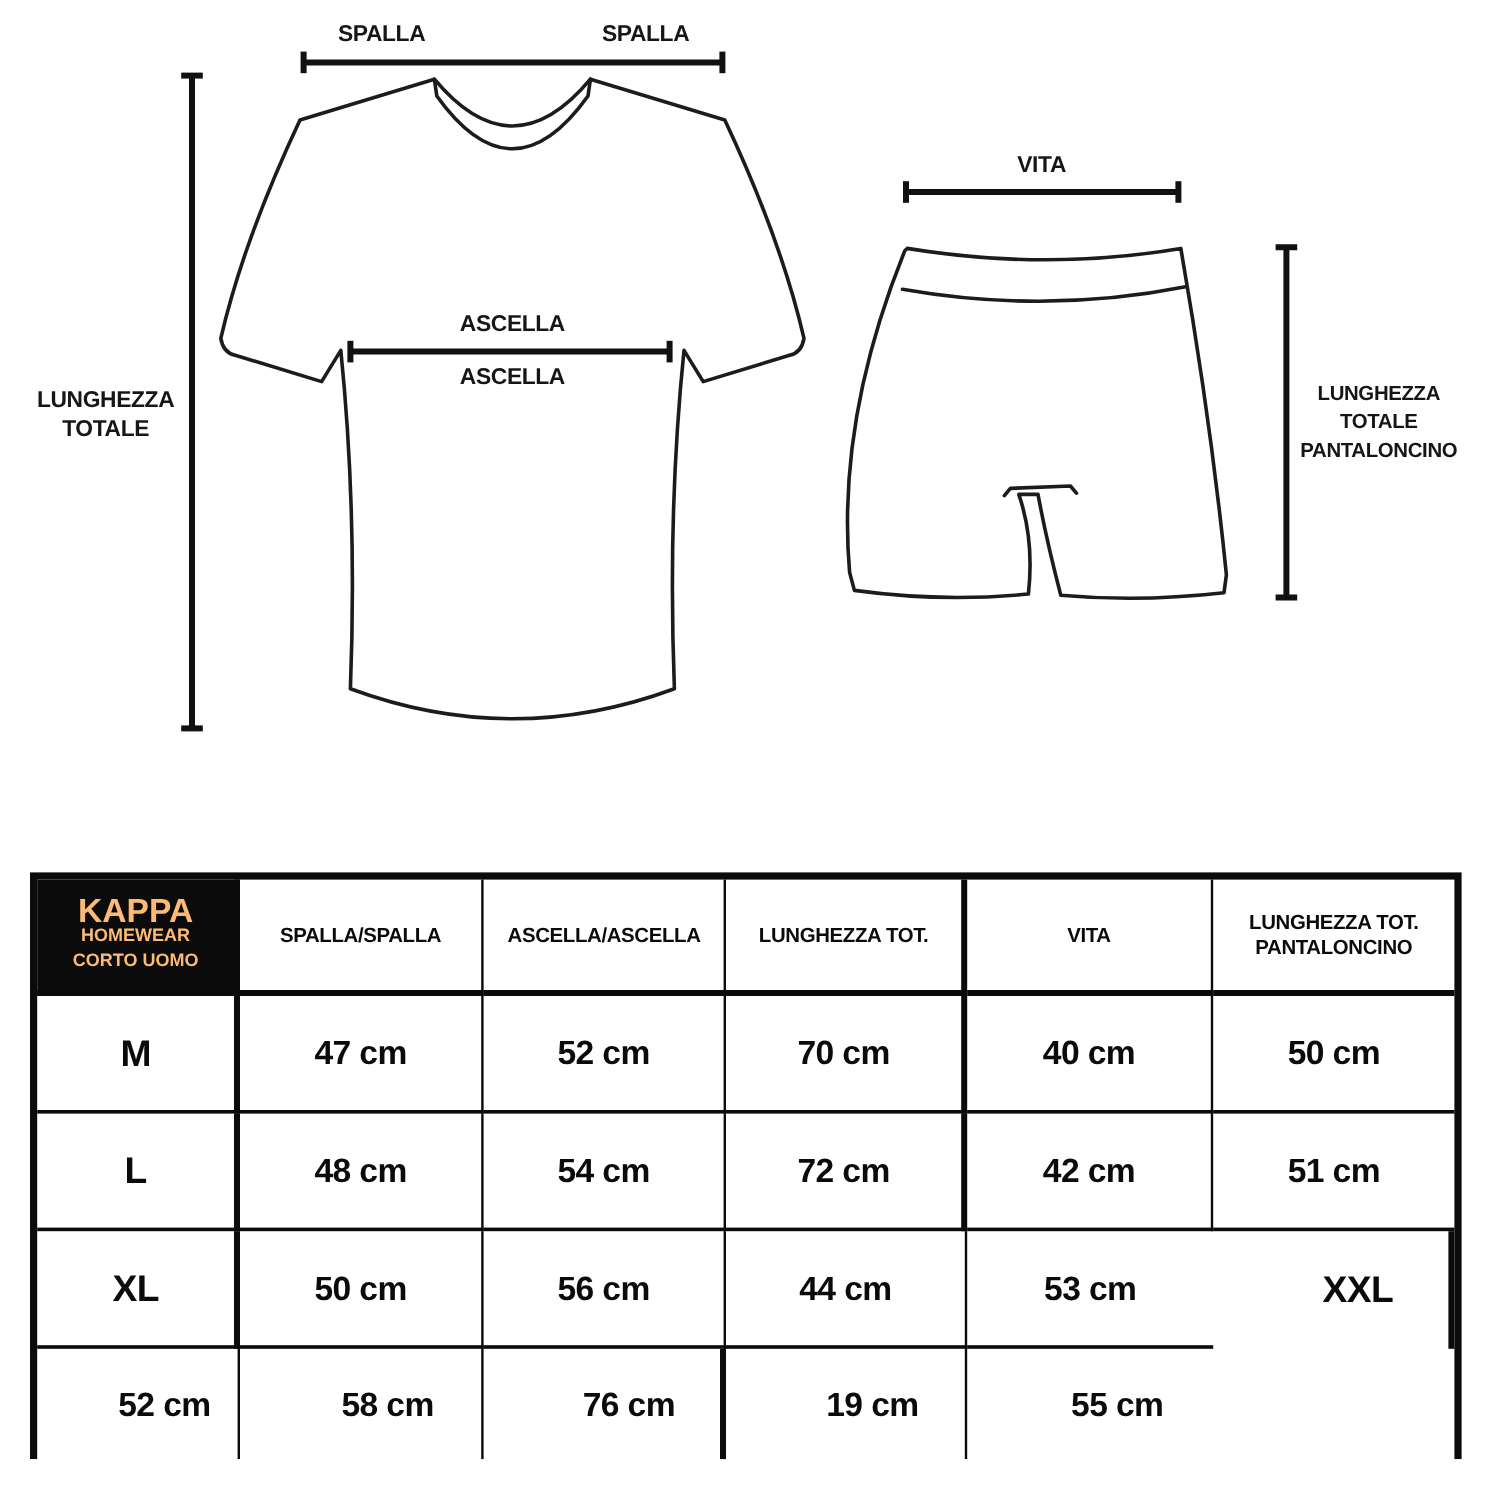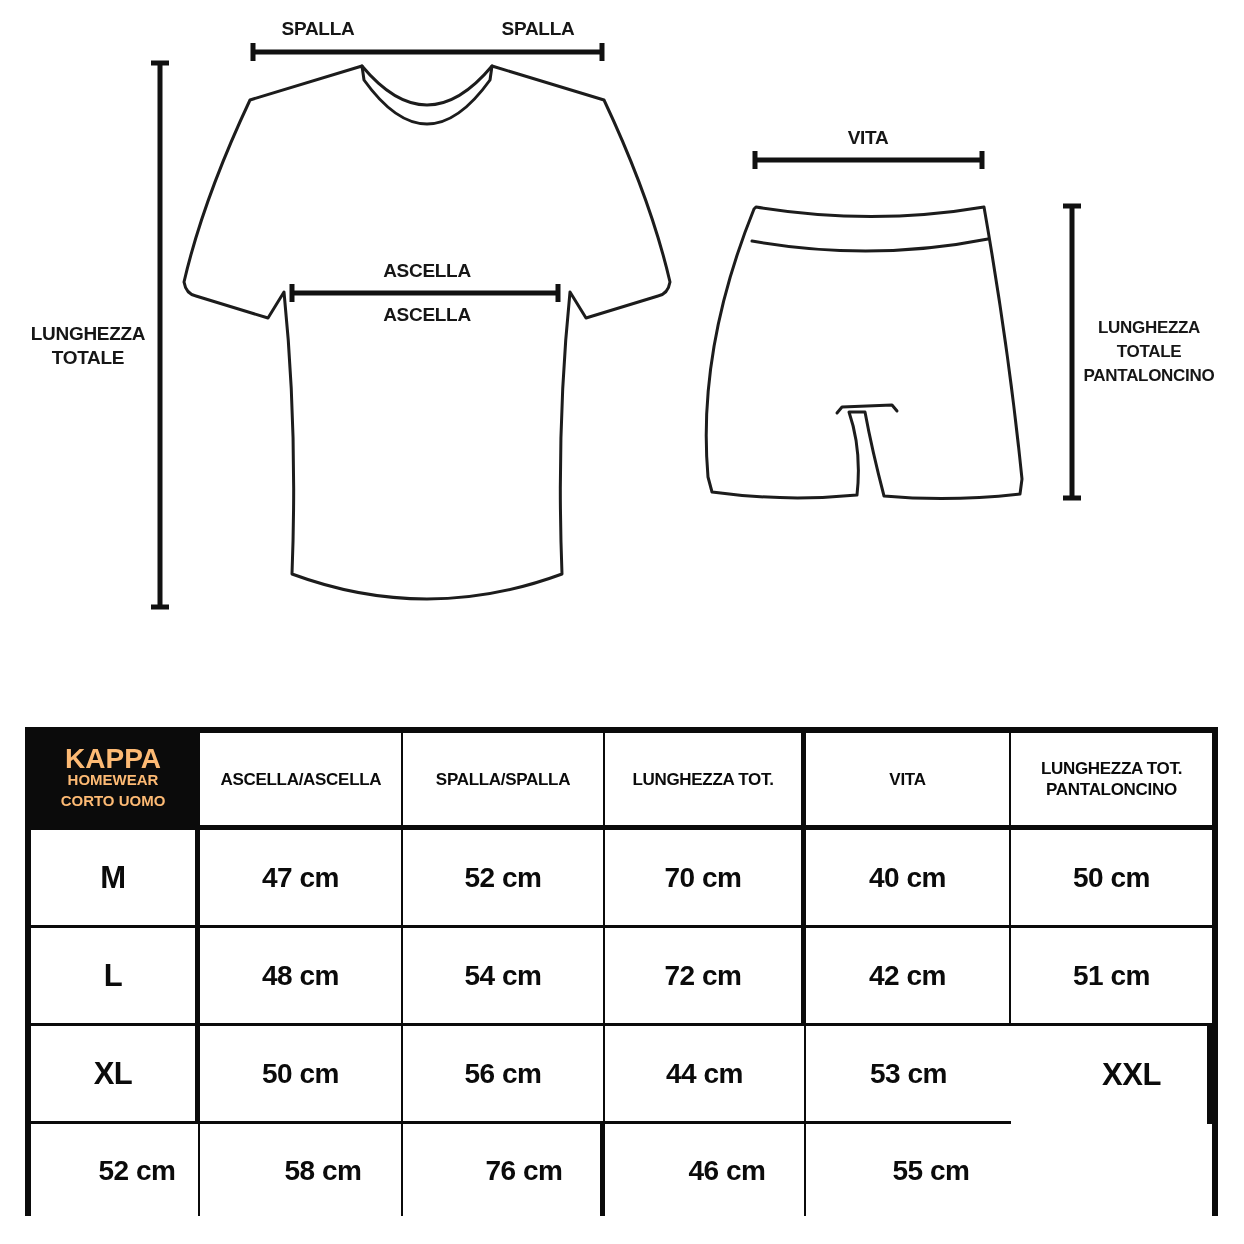--- a/index.html
+++ b/index.html
@@ -149,24 +149,24 @@
   </div>
 
   <div class="size-table">
 
     <div class="cell hdr br-thick brand">
       <div class="brand-name">KAPPA</div>
       <div class="brand-sub">HOMEWEAR</div>
       <div class="brand-sub">CORTO UOMO</div>
     </div>
     <div class="cell hdr">
+      <div class="hdr-wrap">SPALLA/SPALLA</div>
+    </div>
+    <div class="cell hdr">
       <div class="hdr-wrap">ASCELLA/ASCELLA</div>
-    </div>
-    <div class="cell hdr">
-      <div class="hdr-wrap">SPALLA/SPALLA</div>
     </div>
     <div class="cell hdr br-thick">
       <div class="hdr-wrap">LUNGHEZZA TOT.</div>
     </div>
     <div class="cell hdr">
       <div class="hdr-wrap">VITA</div>
     </div>
     <div class="cell hdr br-none">
       <div class="hdr-wrap">LUNGHEZZA TOT. PANTALONCINO</div>
     </div>
@@ -188,17 +188,17 @@
     <div class="cell size br-thick">XL</div>
     <div class="cell val">50 cm</div>
     <div class="cell val">56 cm</div>
     <div class="cell val">44 cm</div>
     <div class="cell val br-none">53 cm</div>
 
     <div class="cell size br-thick bb-none">XXL</div>
     <div class="cell val bb-none">52 cm</div>
     <div class="cell val bb-none">58 cm</div>
     <div class="cell val br-thick bb-none">76 cm</div>
-    <div class="cell val bb-none">46 cm</div>
+    <div class="cell val bb-none">19 cm</div>
     <div class="cell val br-none bb-none">55 cm</div>
 
   </div>
 </div>
 
 </body></html>

